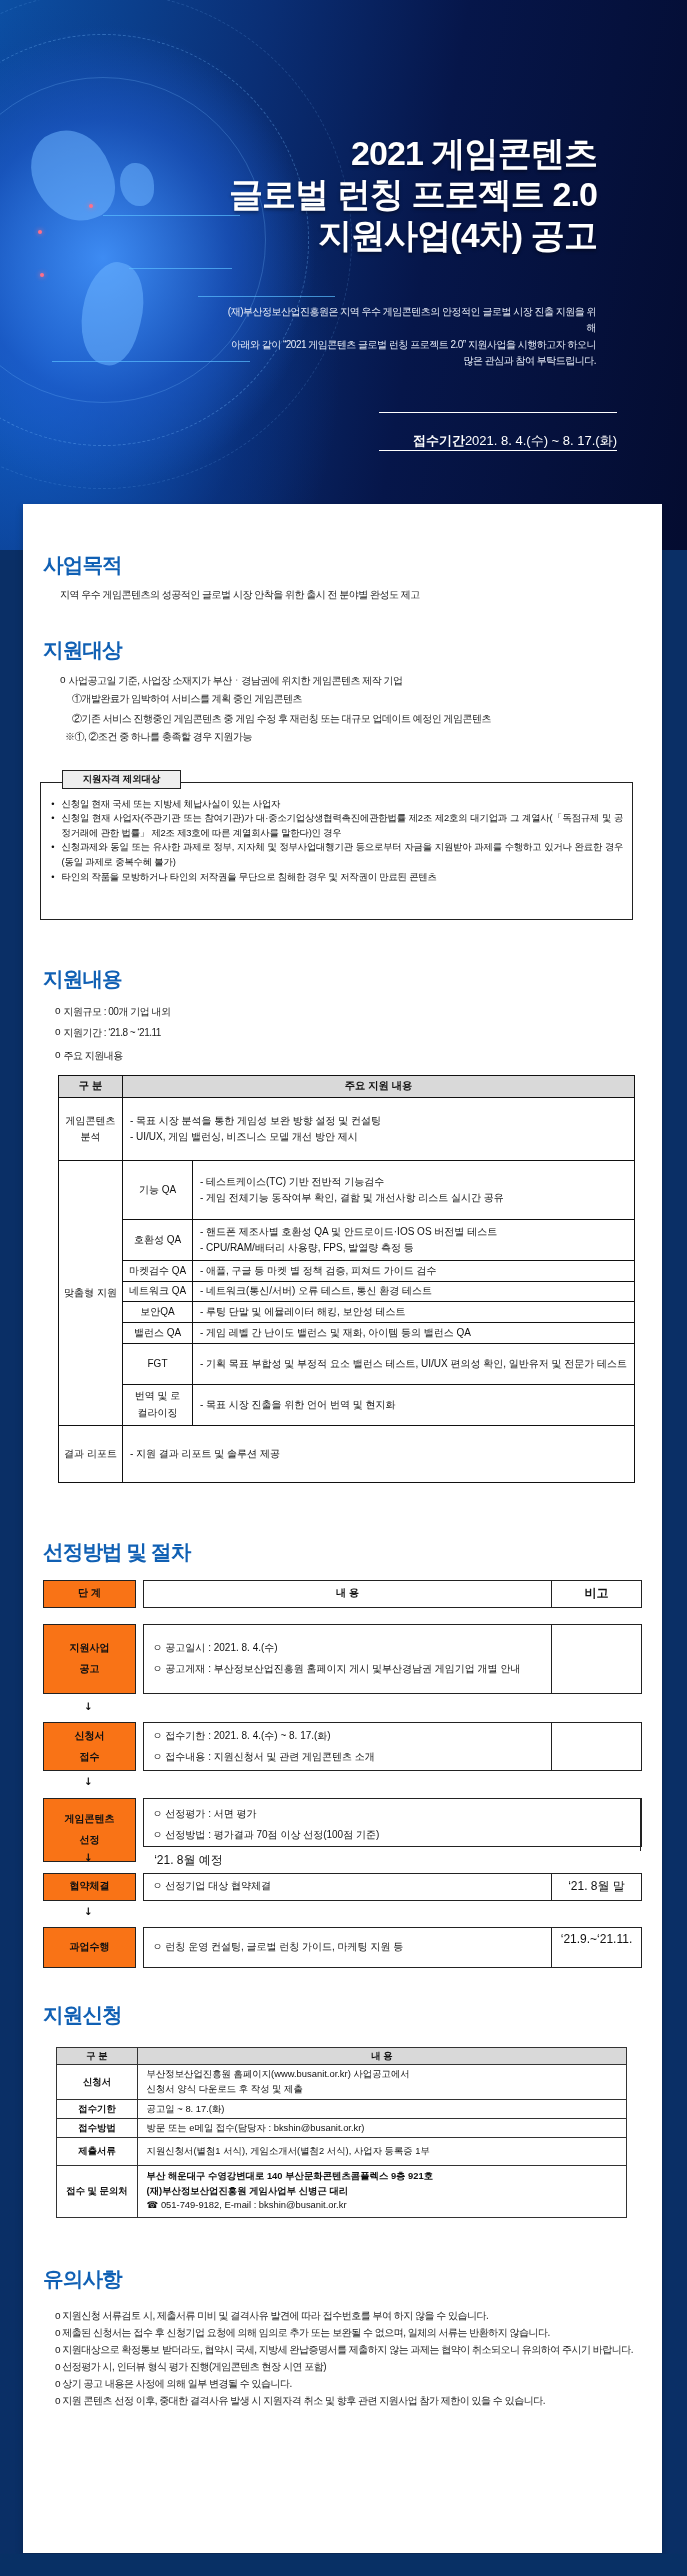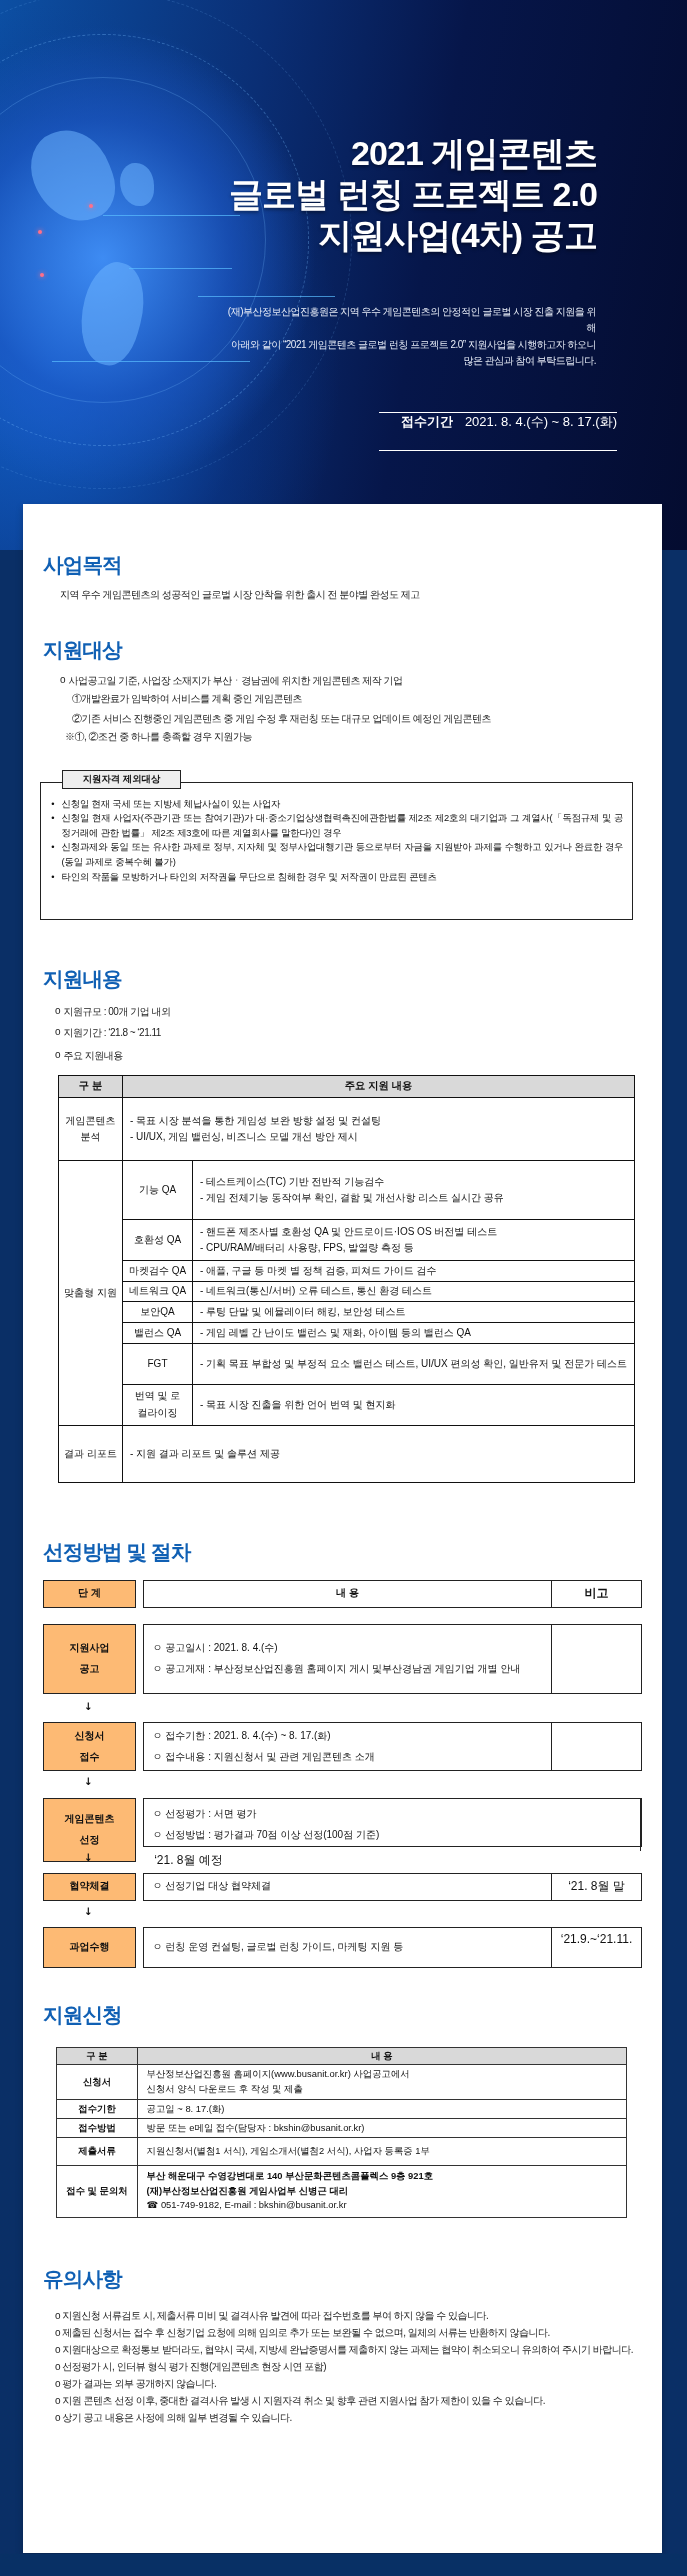--- a/index.html
+++ b/index.html
@@ -51,21 +51,21 @@
     text-shadow: 0 1.7px 3.4px rgba(0,0,0,0.4);
   }
   .hero-desc {
     position: absolute; right: 91px; top: 304px; width: 369px; text-align: right;
     color: #e9eef8; font-size: 10px; line-height: 16.3px; letter-spacing: -0.5px;
     font-family: "Liberation Sans", sans-serif;
   }
   .period-box {
     position: absolute; left: 379px; top: 412px; width: 238px; height: 39px;
     border-top: 0.9px solid #fff; border-bottom: 0.9px solid #fff;
-    display: flex; align-items: flex-start; justify-content: flex-end; gap: 12px;
+    display: flex; align-items: flex-end; justify-content: flex-end; 
     color: #fff; font-family: "Liberation Sans", sans-serif; font-size: 13px;
   }
   .period-box .lbl { font-weight: bold; font-size: 13px; }
 
   
   .panel {
     position: absolute; left: 23px; top: 504px; width: 639px; height: 2049px;
     background: #fff; box-shadow: 0 3.4px 6.9px rgba(0,0,0,0.25);
   }
   .footer-band {
@@ -106,21 +106,21 @@
   .t1 td, .t1 th { border: 0.9px solid #111; font-size: 10px; color: #111; line-height: 16.3px; }
   .t1 th { background: #d9d9d9; height: 22px; font-weight: bold; font-size: 10.3px; }
   .t1 td.cat { text-align: center; width: 64px; }
   .t1 td.sub { text-align: center; width: 70px; }
   .t1 td.body { padding: 1.7px 6.9px 1.7px 6.9px; }
   .t1 td.body .ln { padding-left: 10.3px; text-indent: -10.3px; text-align: justify; }
 
   
   .proc-row { position: absolute; left: 43px; width: 599px; }
   .proc-stage {
-    position: absolute; left: 0; width: 93px; background: #fdba74;
+    position: absolute; left: 0; width: 93px; background: #f97316;
     border: 1.7px solid #222; display: flex; align-items: center; justify-content: center;
     text-align: center; font-weight: bold; font-size: 10px; line-height: 20.6px; color: #111;
     font-family: "Liberation Sans", sans-serif;
   }
   .proc-content {
     position: absolute; left: 100px; width: 499px; border: 0.9px solid #222;
     display: flex;
   }
   .proc-content .c {
     flex: 1; border-right: 0.9px solid #222; padding: 5.2px 8.6px;
@@ -411,17 +411,16 @@
   </tr>
 </tbody>
   </table>
 
 <div class="h2" style="top:2265px;">유의사항</div>
 <div class="notes">
   <div class="ni"><span>o</span> <span>지원신청 서류검토 시, 제출서류 미비 및 결격사유 발견에 따라 접수번호를 부여 하지 않을 수 있습니다.</span></div>
   <div class="ni"><span>o</span> <span>제출된 신청서는 접수 후 신청기업 요청에 의해 임의로 추가 또는 보완될 수 없으며, 일체의 서류는 반환하지 않습니다.</span></div>
   <div class="ni"><span>o</span> <span>지원대상으로 확정통보 받더라도, 협약시 국세, 지방세 완납증명서를 제출하지 않는 과제는 협약이 취소되오니 유의하여 주시기 바랍니다.</span></div>
   <div class="ni"><span>o</span> <span>선정평가 시, 인터뷰 형식 평가 진행(게임콘텐츠 현장 시연 포함)</span></div>
-  <div class="ni"><span>o</span> <span>평가 결과는 외부 공개하지 않습니다.</span></div>
+  <div class="ni"><span>o</span> <span>상기 공고 내용은 사정에 의해 일부 변경될 수 있습니다.</span></div>
   <div class="ni"><span>o</span> <span>지원 콘텐츠 선정 이후, 중대한 결격사유 발생 시 지원자격 취소 및 향후 관련 지원사업 참가 제한이 있을 수 있습니다.</span></div>
-  <div class="ni"><span>o</span> <span>상기 공고 내용은 사정에 의해 일부 변경될 수 있습니다.</span></div>
 </div>
 
 
 </body></html>

